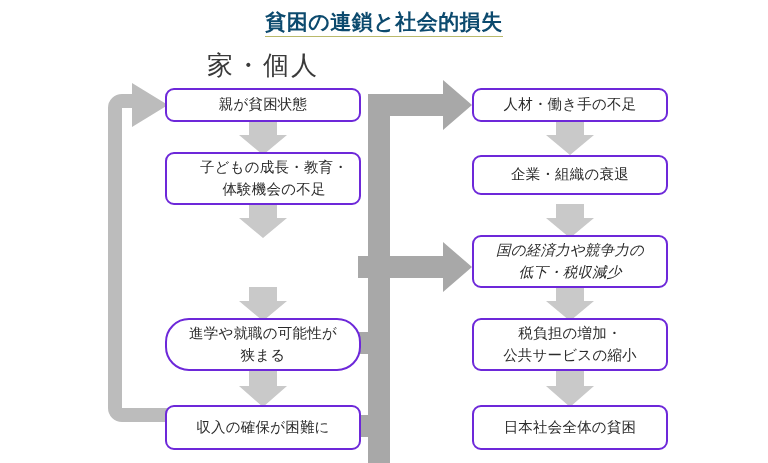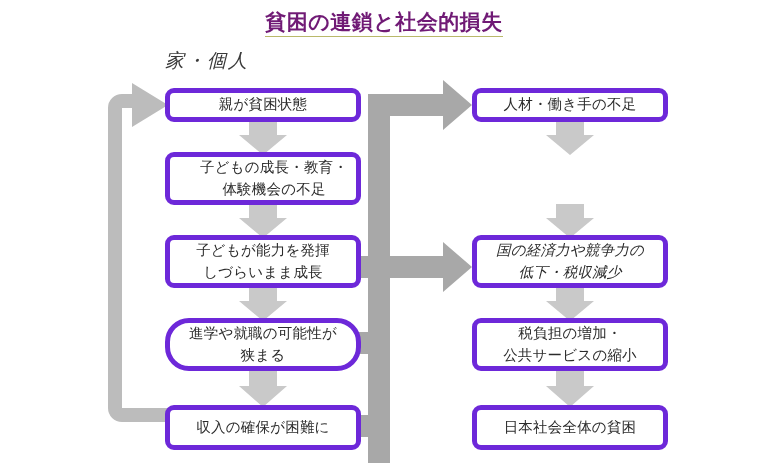--- a/index.html
+++ b/index.html
@@ -22,59 +22,58 @@
 
   
   .title {
     position: absolute;
     left: 0;
     top: 8px;
     width: 768px;
     text-align: center;
     font-size: 21px;
     font-weight: bold;
-    color: #701a75;
+    color: #0c4a6e;
     letter-spacing: 0.5px;
   }
   .title-rule {
     position: absolute;
     left: 265px;
     top: 36px;
     width: 238px;
     height: 1px;
     background: #b9b96a;
   }
 
   
   .col-head {
     position: absolute;
-    font-size: 19px;
+    font-size: 26px;
     color: #3a3a3a;
-    text-align: left;
+    text-align: center;
     letter-spacing: 2px;
-    font-style: italic;
   }
   .col-head.left  { left: 165px; top: 48px; width: 196px; }
   .col-head.right { left: 472px; top: 48px; width: 196px; }
 
   
   #connectors {
     position: absolute;
     left: 0;
     top: 0;
     width: 768px;
     height: 463px;
     pointer-events: none;
   }
 
   
   .node {
     position: absolute;
     box-sizing: border-box;
-    border: 5px solid #6d28d9;
+    border: 2px solid #6d28d9;
     border-radius: 9px;
     background: #ffffff;
     display: flex;
     align-items: center;
     justify-content: center;
     text-align: center;
     font-size: 14.5px;
     line-height: 1.45;
     color: #2b2b2b;
     letter-spacing: 0.2px;
@@ -147,38 +146,37 @@
 
   <div class="node" style="left:165px; top:88px; width:196px; height:34px;">
     <span class="node-text">親が貧困状態</span>
   </div>
 
   <div class="node" style="left:165px; top:152px; width:196px; height:53px;padding-left:28px;">
     <span class="node-text">子どもの成長・教育・
 体験機会の不足</span>
   </div>
 
-  <div class="node" style="left:165px; top:235px; width:196px; height:53px;">
-    <span class="node-text">子どもが能力を発揮
-しづらいまま成長</span>
-  </div>
 
   <div class="node" style="left:165px; top:318px; width:196px; height:53px;border-radius:24px;">
     <span class="node-text">進学や就職の可能性が
 狭まる</span>
   </div>
 
   <div class="node" style="left:165px; top:405px; width:196px; height:45px;">
     <span class="node-text">収入の確保が困難に</span>
   </div>
 
   <div class="node" style="left:472px; top:88px; width:196px; height:34px;border-radius:9px;">
     <span class="node-text">人材・働き手の不足</span>
   </div>
 
+  <div class="node" style="left:472px; top:155px; width:196px; height:40px;">
+    <span class="node-text">企業・組織の衰退</span>
+  </div>
 
   <div class="node" style="left:472px; top:235px; width:196px; height:53px;font-style:italic;">
     <span class="node-text">国の経済力や競争力の
 低下・税収減少</span>
   </div>
 
   <div class="node" style="left:472px; top:318px; width:196px; height:53px;">
     <span class="node-text">税負担の増加・
 公共サービスの縮小</span>
   </div>

